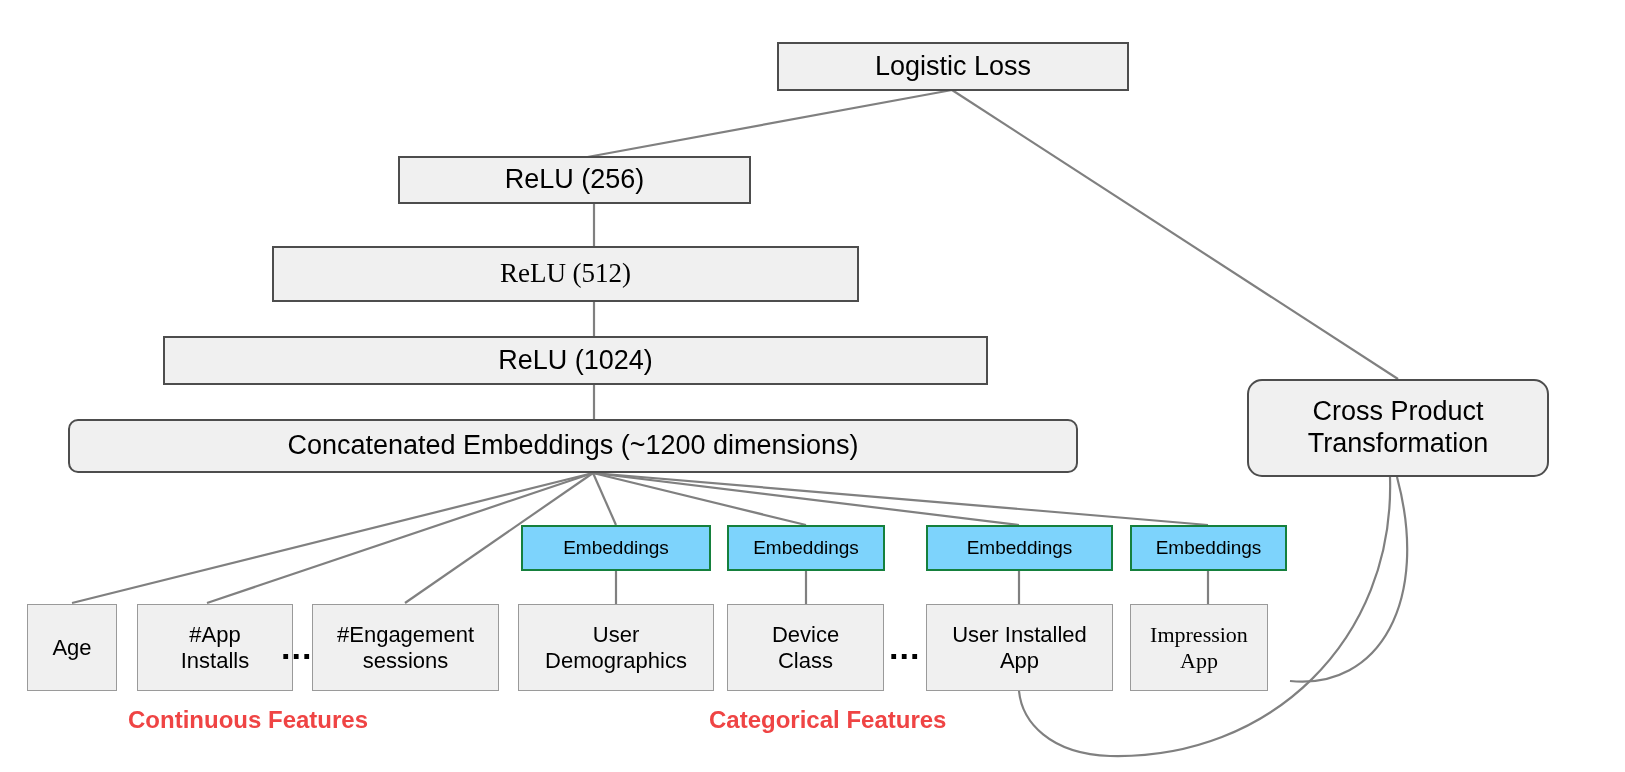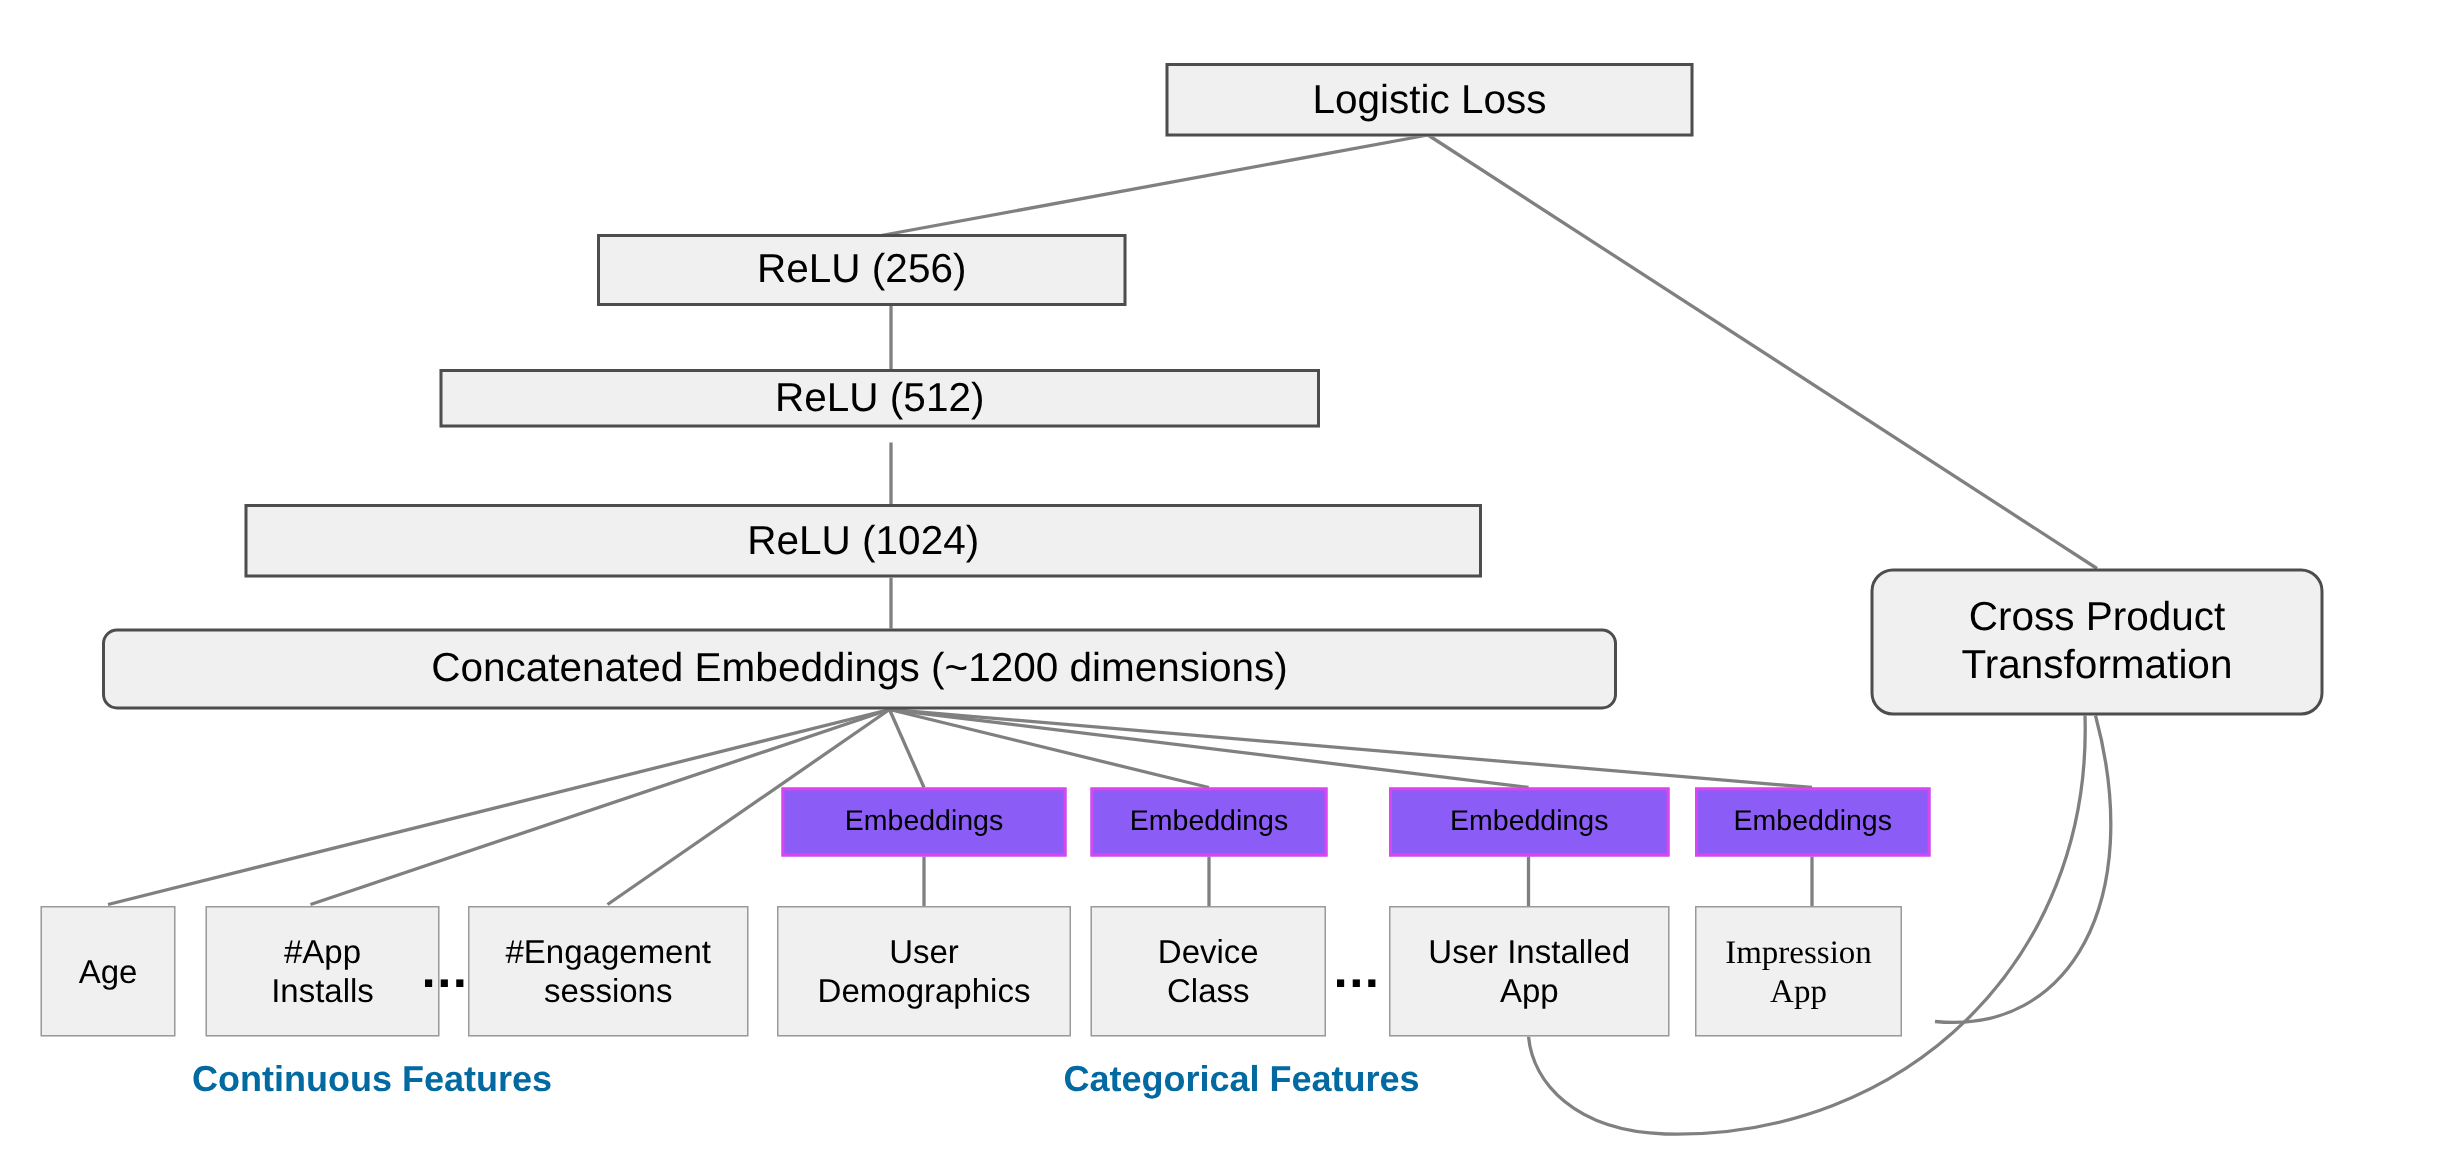--- a/index.html
+++ b/index.html
@@ -22,22 +22,22 @@
     border:2px solid #4d4d4d;
     z-index:2;
   }
   .node span{display:block;padding:0 6px;}
 
   
   .node.stack{font-size:27px;}
 
   
   .node.embed{
-    background:#8b5cf6;
-    border:2px solid #d946ef;
+    background:#7dd3fc;
+    border:2px solid #15803d;
     font-size:19px;
   }
 
   
   .node.leaf{
     background:#f0f0f0;
     border:1.5px solid #9a9a9a;
     font-size:22px;
   }
 
@@ -48,21 +48,21 @@
     letter-spacing:1px;
     color:#000;
     z-index:3;
     line-height:1;
   }
 
   .group-label{
     position:absolute;
     font-size:24px;
     font-weight:700;
-    color:#0369a1;
+    color:#ef4444;
     white-space:nowrap;
     z-index:3;
   }
 </style>
 </head>
 <body>
 
 <div id="diagram-root">
 
   <svg id="wires" viewBox="0 0 1625 772" xmlns="http://www.w3.org/2000/svg">
@@ -96,21 +96,21 @@
   </svg>
 
   <div class="node stack" style="left:777px;top:42px;width:352px;height:49px;">
     <span>Logistic Loss</span>
   </div>
 
   <div class="node stack" style="left:398px;top:156px;width:353px;height:48px;">
     <span>ReLU (256)</span>
   </div>
 
-  <div class="node stack" style="left:293px;top:246px;width:587px;height:39px;">
+  <div class="node stack" style="left:272px;top:246px;width:587px;height:56px;font-family:Liberation Serif, serif;">
     <span>ReLU (512)</span>
   </div>
 
   <div class="node stack" style="left:163px;top:336px;width:825px;height:49px;">
     <span>ReLU (1024)</span>
   </div>
 
   <div class="node stack" style="left:68px;top:419px;width:1010px;height:54px;border-radius:10px;">
     <span>Concatenated Embeddings (~1200 dimensions)</span>
   </div>

